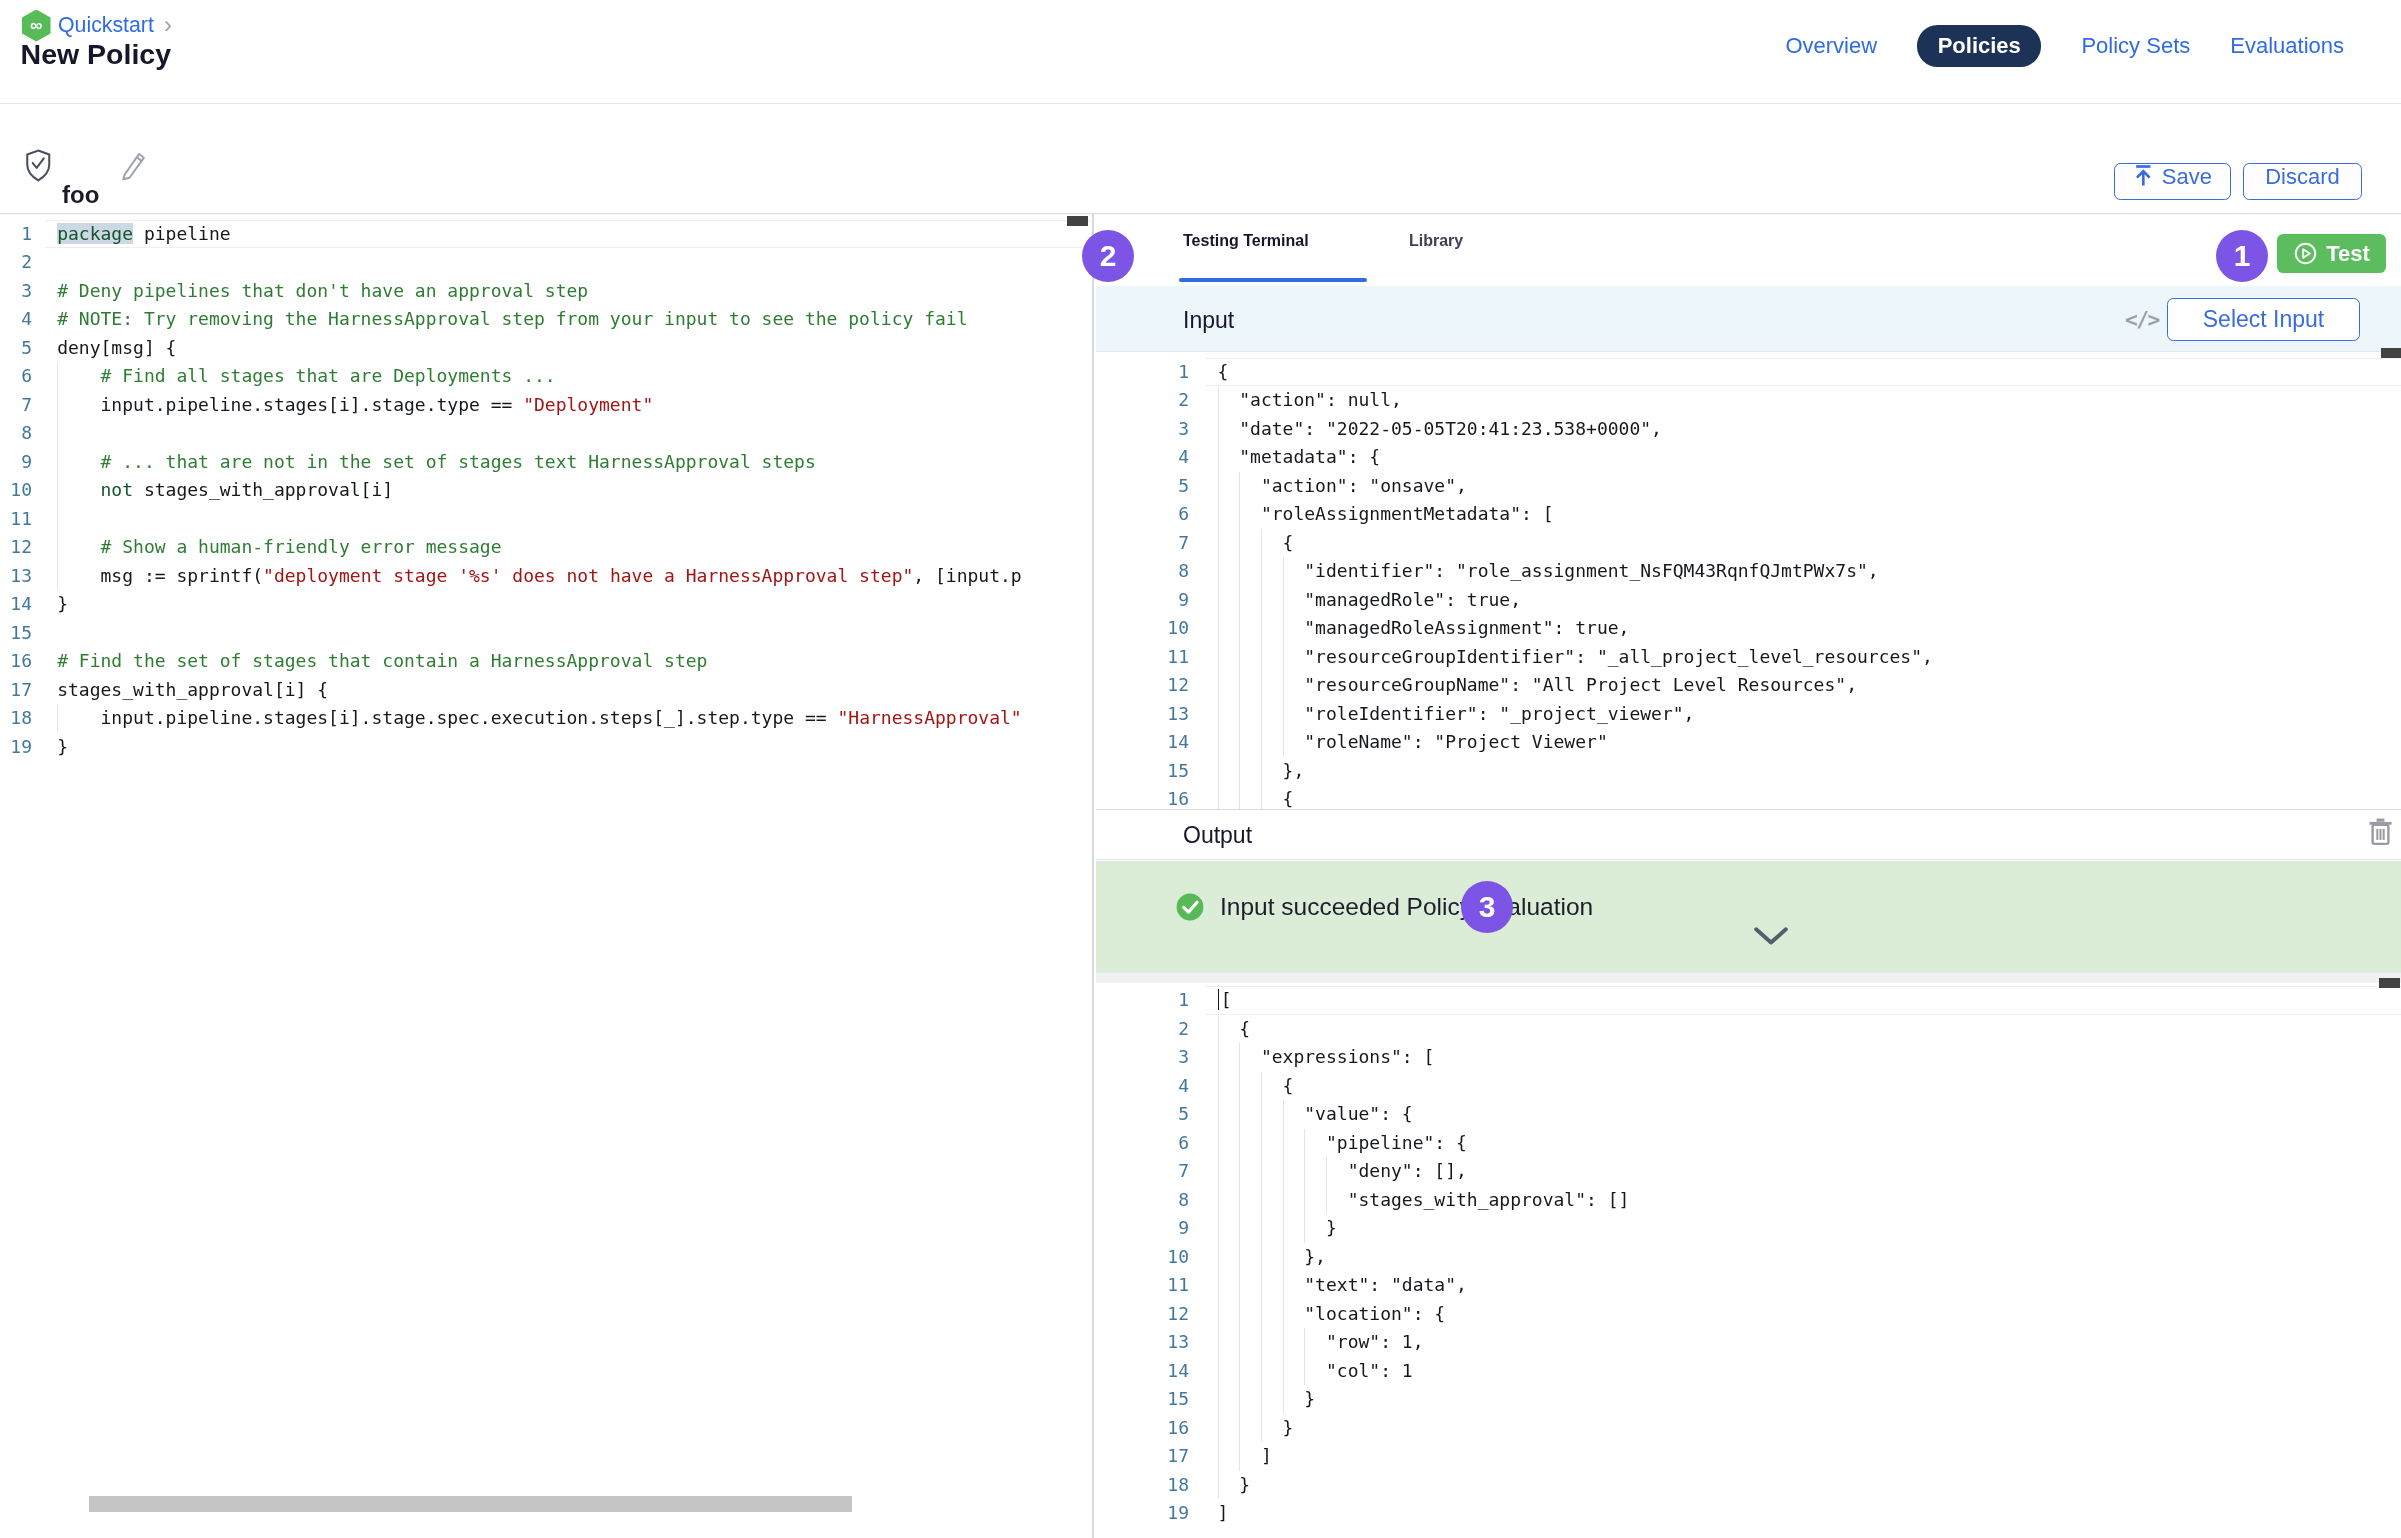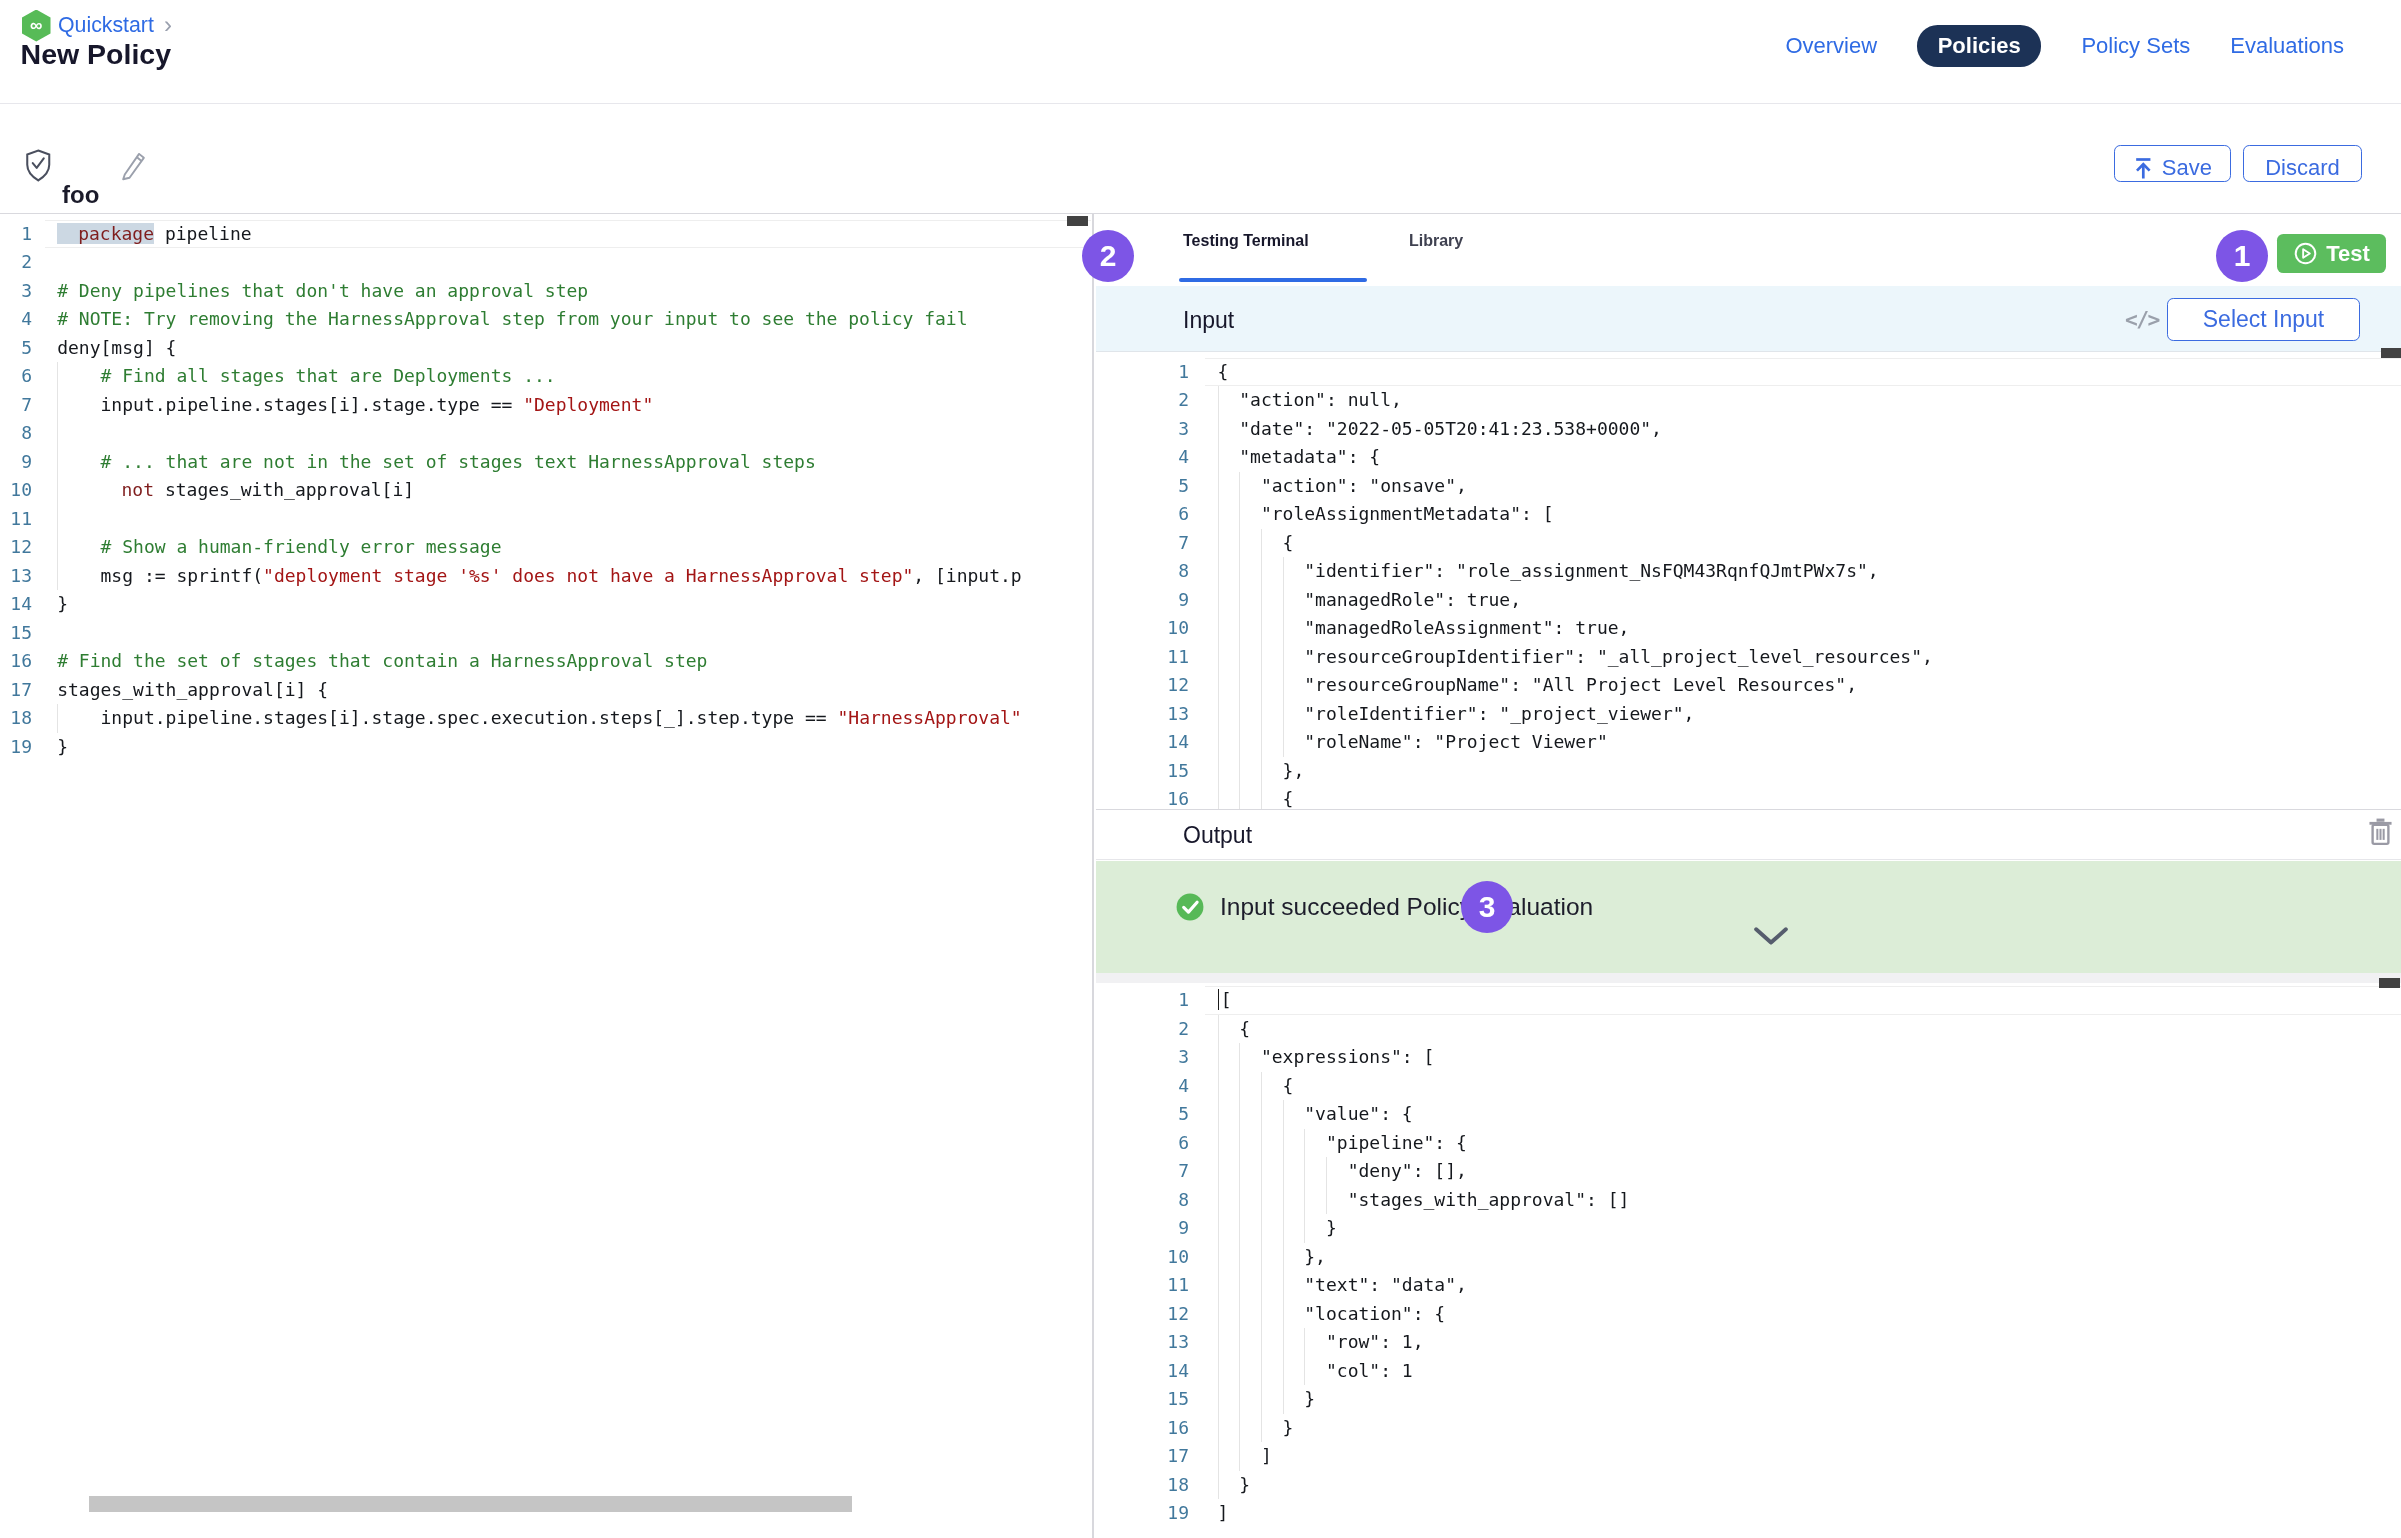--- a/index.html
+++ b/index.html
@@ -20,42 +20,42 @@
   .topnav .nav-item.active { background:#1c3256; color:#ffffff; border-radius:20.6px;
                              padding:8px 20.6px; font-weight:600; }
   .hdr-border { position:absolute; left:0; top:103px; width:100%; height:0.8px; background:#e7e7ec; }
 
   
   .shield-ic { position:absolute; left:24px; top:149px; }
   .policy-name { position:absolute; left:62px; top:152px; font-size:24px; font-weight:700; color:#1b1b2a;margin-top:29px; }
   .pencil-ic { position:absolute; left:120px; top:149px; }
   .btn { position:absolute; height:37px; border:1.6px solid #3b6be0; border-radius:6.3px;
          background:#fff; color:#3b6be0; font-size:22px; font-weight:500;
-         display:flex; align-items:flex-end; justify-content:center; gap:8px; cursor:pointer; }
+         display:flex; align-items:flex-start; justify-content:center; gap:8px; cursor:pointer;margin-top:18px; }
   .btn-save { left:2114px; top:145px; width:117px; }
   .btn-discard { left:2243px; top:145px; width:119px; }
   .content-border { position:absolute; left:0; top:213px; width:100%; height:0.8px; background:#d9d9de; }
 
   
   .v-divider { position:absolute; left:1092px; top:214px; width:1.6px; height:1324px; background:#d8d8dd; }
 
   
   .editor { position:absolute; overflow:hidden; background:#fff;
             font-family:"DejaVu Sans Mono", monospace; font-size:18px; }
   .cl-row { display:flex; height:28.5px; line-height:28.5px; white-space:pre; }
   .cl-num { flex:none; text-align:right; color:#41789c; }
   .ed-left .cl-num { width:32px; }
   .ed-right .cl-num { width:93px; }
   .cl-code { flex:1; overflow:hidden; }
   .ed-left .cl-code { margin-left:12.6px; padding-left:12.6px; }
   .ed-right .cl-code { margin-left:16px; padding-left:12.6px; }
   .cl-row.current .cl-code { box-shadow:inset 0 0.8px #e9e9e9, inset 0 -0.8px #e9e9e9; }
   .guide { display:inline-block; height:28.5px; border-left:0.8px solid #e4e4e4; vertical-align:top; }
   .tok { color:#15181d; }
-  .tok.kw { color:#7f1d1d;padding-left:21px; }
+  .tok.kw { color:#14532d; }
   .tok.com { color:#2e7d32; }
   .tok.str { color:#a31515; }
   .tok.sel { background:#ccd8e3; }
   .caret { display:inline-block; width:1.6px; height:20.6px; background:#1a1a1a;
            vertical-align:middle; margin-right:1.6px; margin-top:-3.2px; }
 
   .ed-rego { left:0; top:214px; width:1091px; height:1324px; padding-top:5.5px; }
   .hscroll { position:absolute; left:89px; top:1496px; width:763px; height:16px; background:#c5c5c5; }
   .vthumb { position:absolute; width:20.6px; height:9.5px; background:#424242; }
 

